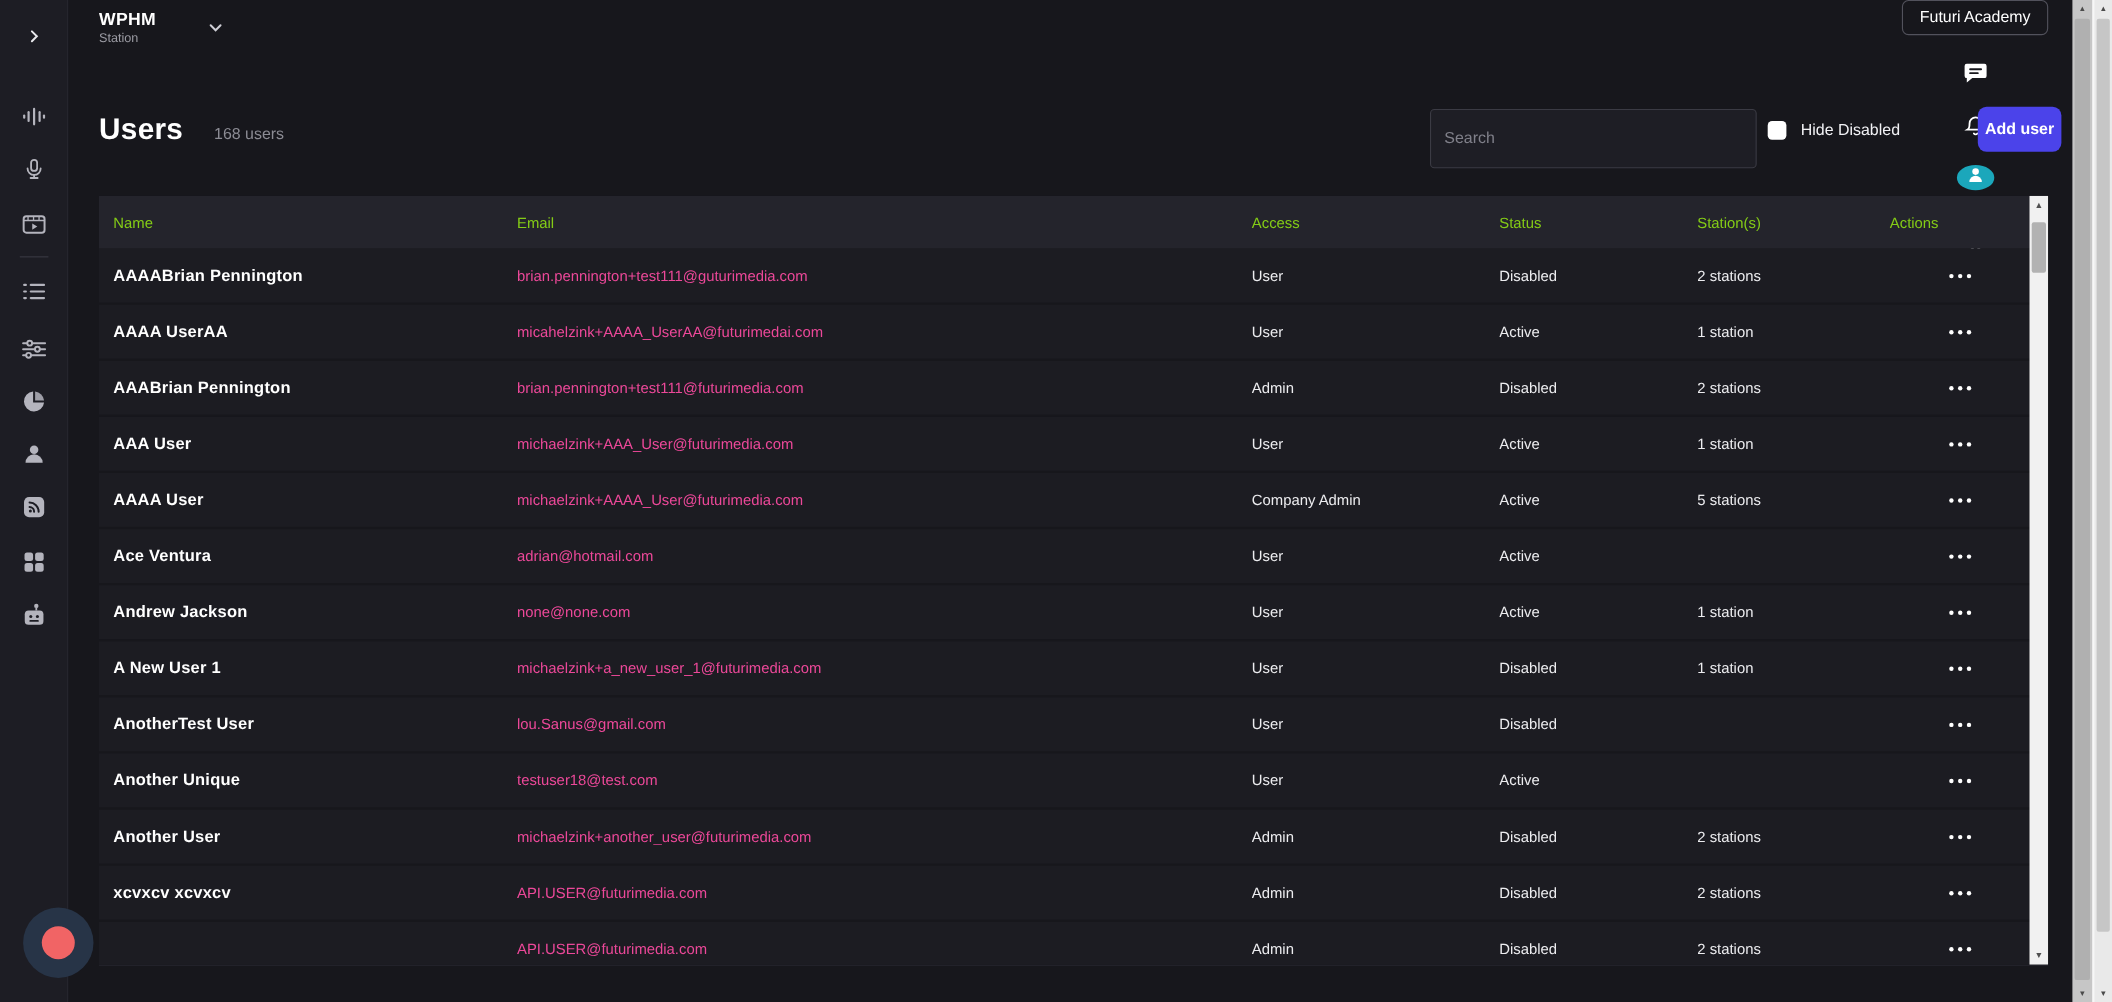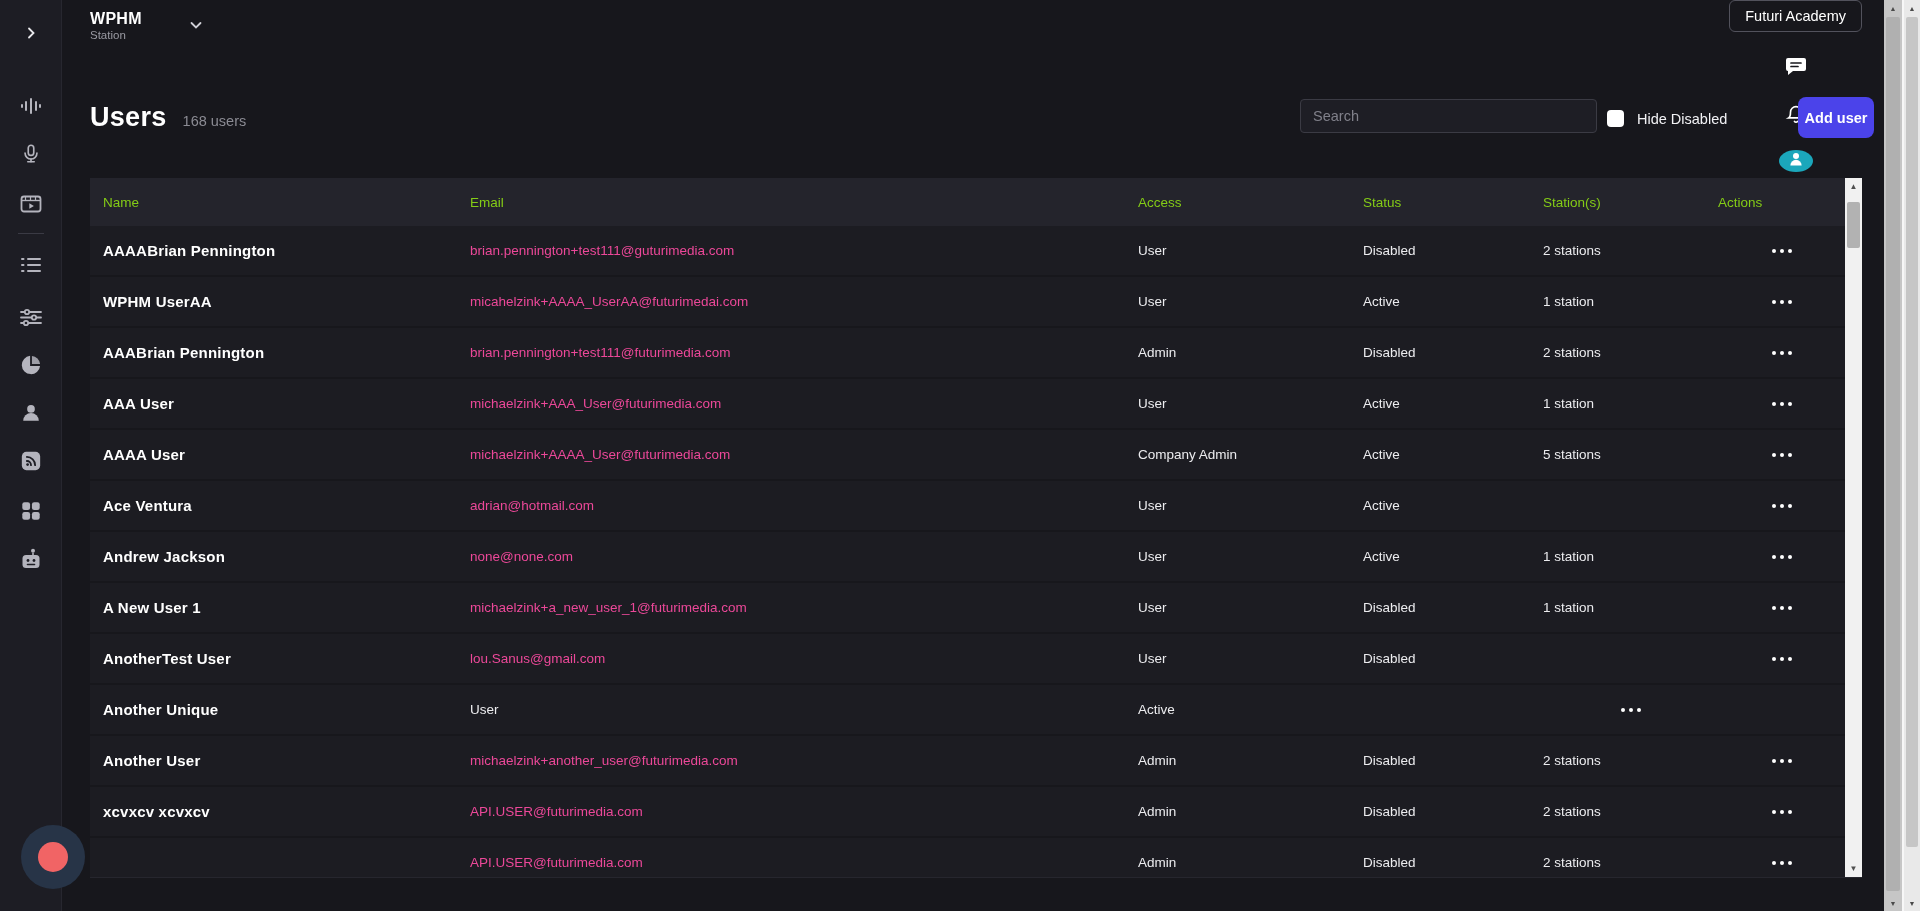--- a/index.html
+++ b/index.html
@@ -30,22 +30,22 @@
   .icon-btn { background:none; border:none; cursor:pointer; color:#ffffff; display:flex; align-items:center; }
   .avatar { width:34px; height:34px; border-radius:50%; background:#1ba7bb; display:flex;
             align-items:center; justify-content:center; cursor:pointer; }
   .logo-box { width:30px; height:30px; border-radius:4px; background:#2d3039; cursor:pointer; }
   .caret { color:#d6d6dc; cursor:pointer; display:flex; align-items:center; }
 
   
   .page-head { position:absolute; left:62px; top:60px; right:36px; height:118px; }
   .title-wrap { position:absolute; left:28px; top:42px; display:flex; align-items:baseline; }
   .page-title { color:#ffffff; font-size:27px; font-weight:700; letter-spacing:.3px; }
-  .user-count { color:#8b8b93; font-size:14.5px; margin-left:16px; }
-  .search-input { position:absolute; left:1238px; top:39px; width:297px; height:34px;
+  .user-count { color:#8b8b93; font-size:14.5px; margin-left:28px; }
+  .search-input { position:absolute; left:1238px; top:39px; width:297px; height:54px;
                   background:#1e1e25; border:1px solid #3b3b44; border-radius:4px;
                   color:#d8d8de; font-size:14.5px; padding:0 12px; outline:none; font-family:inherit; }
   .search-input::placeholder { color:#80808a; }
   .hide-disabled { position:absolute; left:1545px; top:50px; display:flex; align-items:center; cursor:pointer; }
   .checkbox { width:17px; height:17px; background:#ffffff; border-radius:4px; border:none; cursor:pointer; }
   .hd-label { color:#f2f2f5; font-size:14.5px; margin-left:13px; white-space:nowrap; }
   .add-user-btn { position:absolute; left:1736px; top:37px; width:76px; height:41px;
                   background:#4b43ea; border:none; border-radius:8px; color:#ffffff;
                   font-size:14.5px; font-weight:700; cursor:pointer; overflow:hidden;
                   white-space:nowrap; padding:0 2px; font-family:inherit; }
@@ -295,21 +295,21 @@
     <div class="cell actions">
       <button class="dots">
               <i></i>
               <i></i>
               <i></i>
             </button>
     </div>
   </div>
 
   <div class="trow">
-    <div class="cell name">WPHM UserAA</div>
+    <div class="cell name">AAAA UserAA</div>
     <div class="cell email">micahelzink+AAAA_UserAA@futurimedai.com</div>
     <div class="cell">User</div>
     <div class="cell">Active</div>
     <div class="cell">1 station</div>
     <div class="cell actions">
       <button class="dots">
               <i></i>
               <i></i>
               <i></i>
             </button>
@@ -416,20 +416,21 @@
       <button class="dots">
               <i></i>
               <i></i>
               <i></i>
             </button>
     </div>
   </div>
 
   <div class="trow">
     <div class="cell name">Another Unique</div>
+    <div class="cell email">testuser18@test.com</div>
     <div class="cell">User</div>
     <div class="cell">Active</div>
     <div class="cell"></div>
     <div class="cell actions">
       <button class="dots">
               <i></i>
               <i></i>
               <i></i>
             </button>
     </div>

